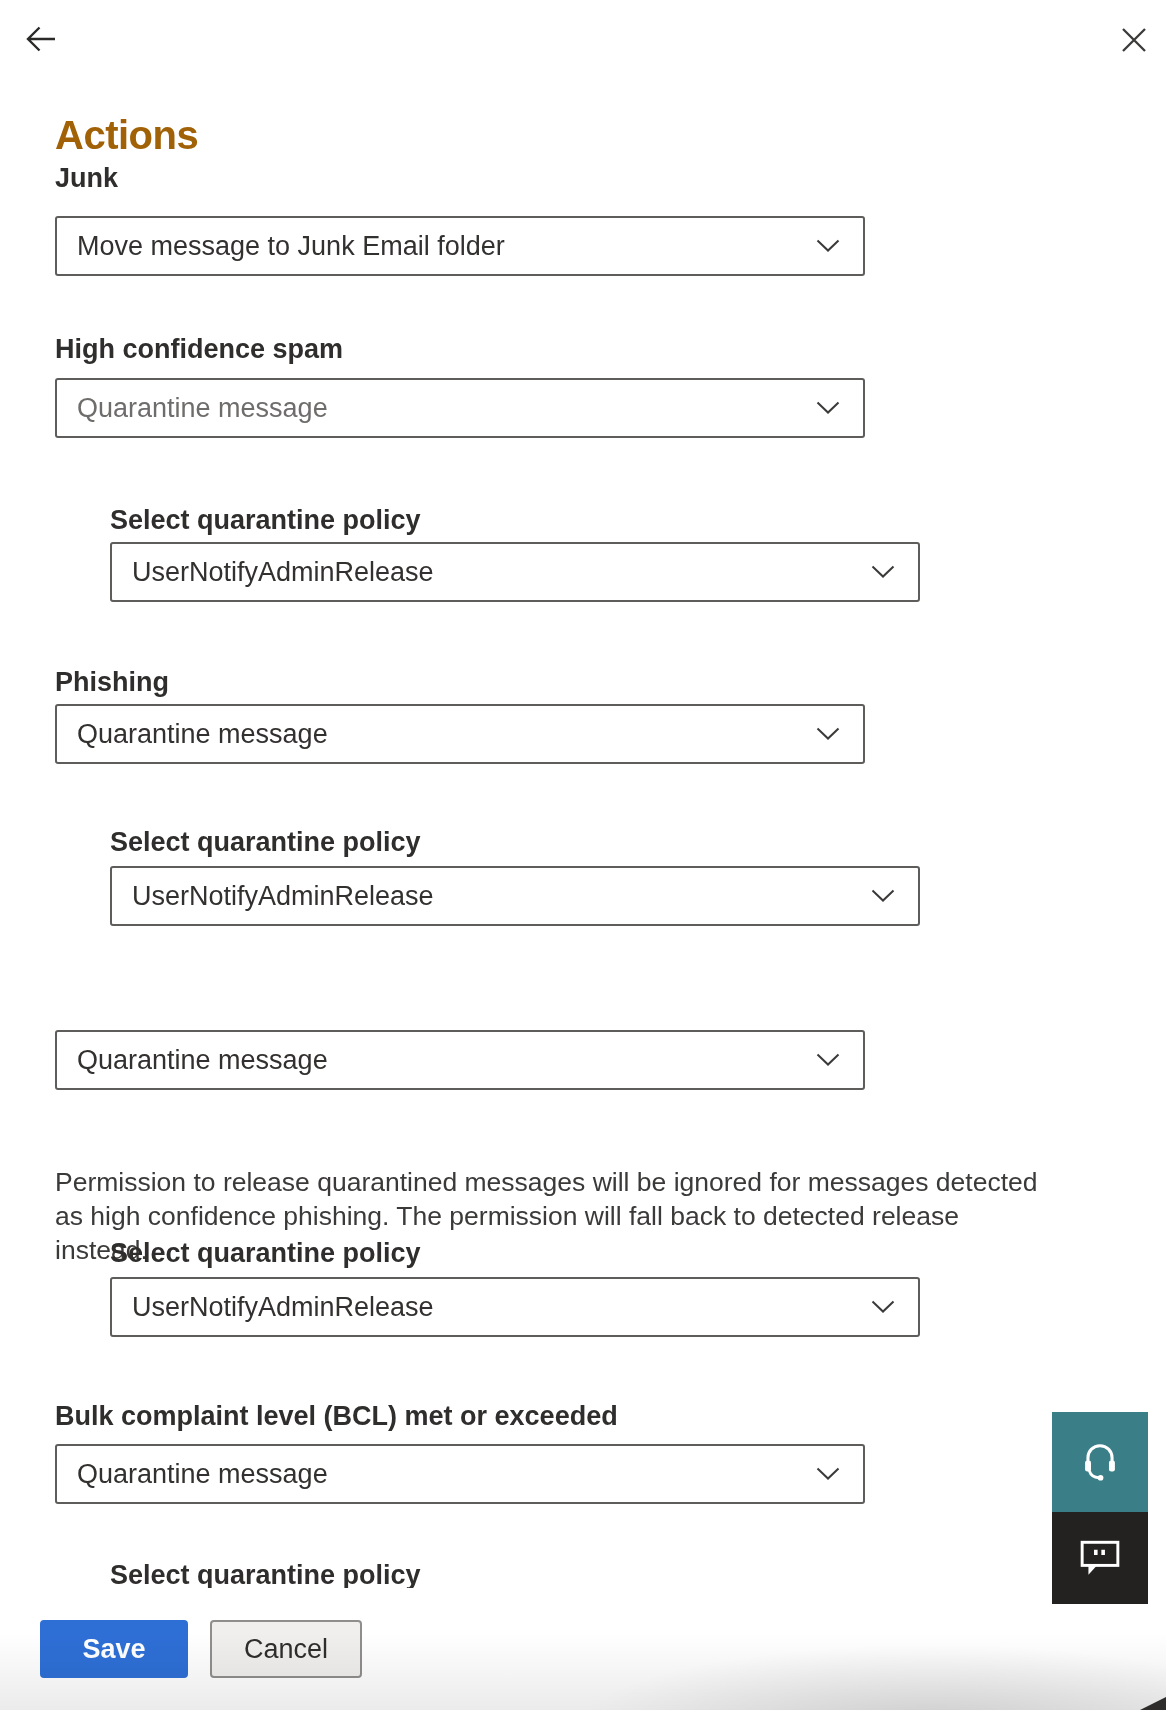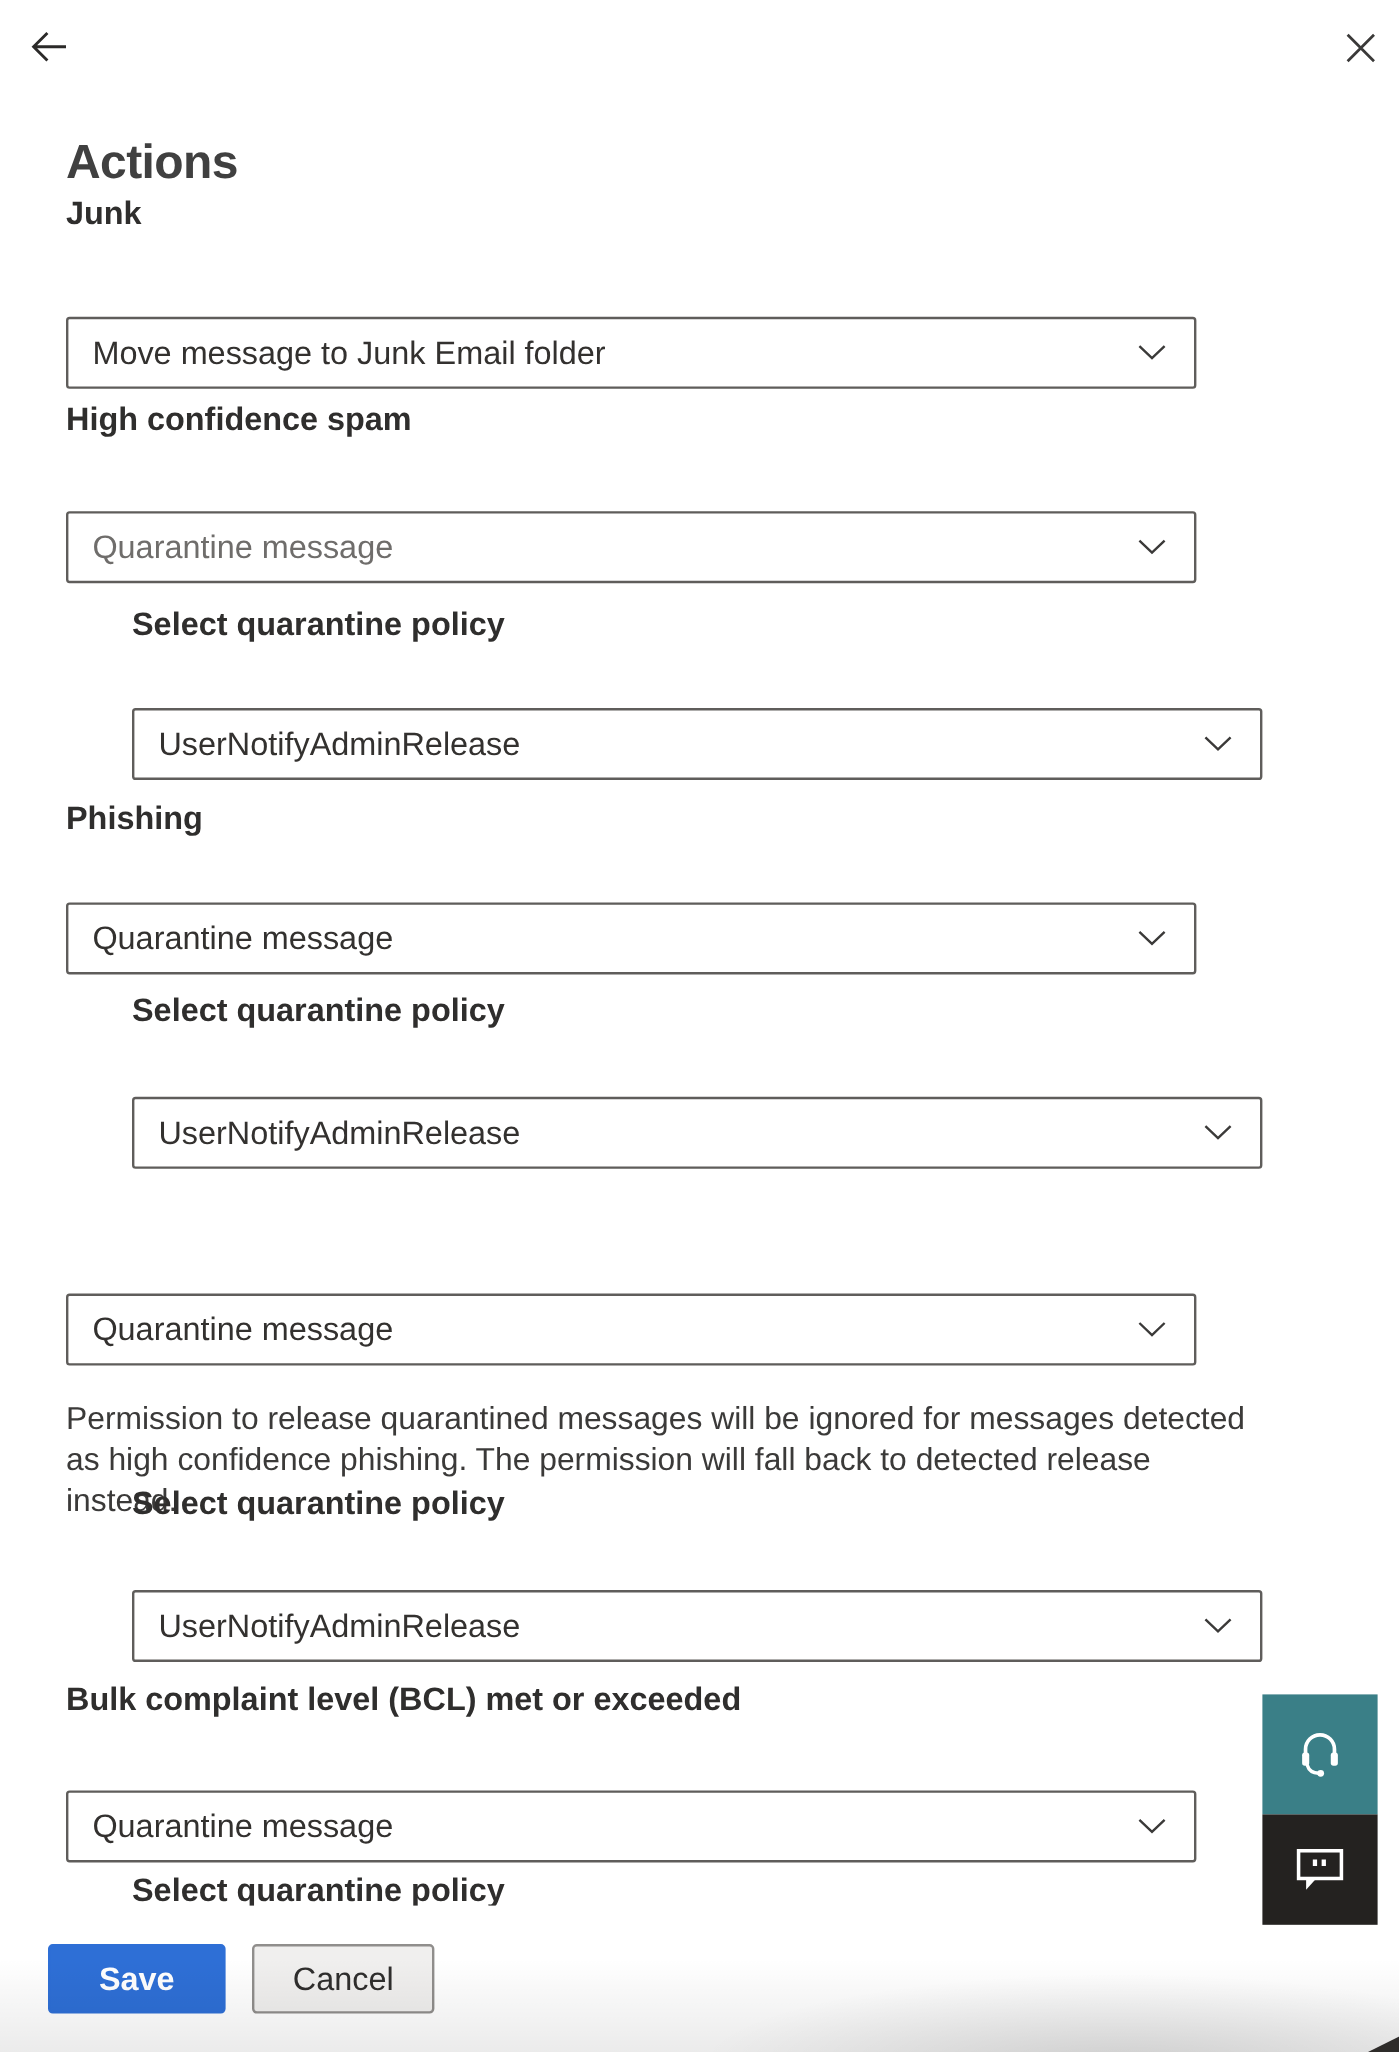--- a/index.html
+++ b/index.html
@@ -11,38 +11,37 @@
     color:#323130;
     overflow:hidden;
   }
   
   .icon-btn{position:absolute;background:none;border:none;padding:0;cursor:pointer;line-height:0;}
   .back-btn{left:22px;top:20px;width:38px;height:38px;}
   .close-btn{left:1116px;top:22px;width:36px;height:36px;}
 
   .page-title{
     position:absolute;left:55px;top:86px;
-    font-size:40px;font-weight:700;color:#404040;letter-spacing:-0.5px;
+    font-size:40px;font-weight:700;color:#a16207;letter-spacing:-0.5px;
   }
 
   .field-label{
     position:absolute;
     font-size:27px;font-weight:600;color:#2f2e2d;
     white-space:nowrap;
   }
   .combo{
     position:absolute;
-    width:942px;height:60px;
+    width:810px;height:60px;
     box-sizing:border-box;
     border:2px solid #5f5d5b;border-radius:3px;
     background:#fff;
     display:flex;align-items:center;justify-content:space-between;
     padding:0 22px 0 20px;
     cursor:pointer;
-    margin-top:48px;
   }
   .combo .val{font-size:27px;color:#33312f;white-space:nowrap;}
   .combo.muted .val{color:#6f6d6b;}
   .chev{flex:0 0 auto;margin-left:12px;line-height:0;}
 
   .x-main{left:55px;}
   .x-ind{left:110px;}
 
   .note{
     position:absolute;left:55px;top:1138px;width:990px;

